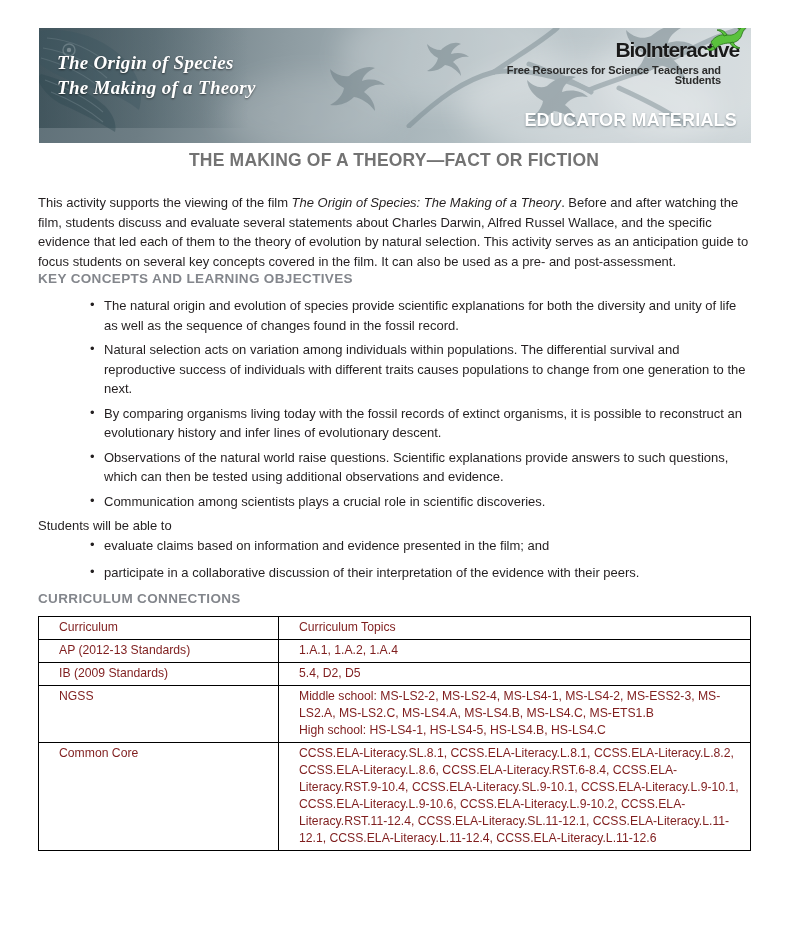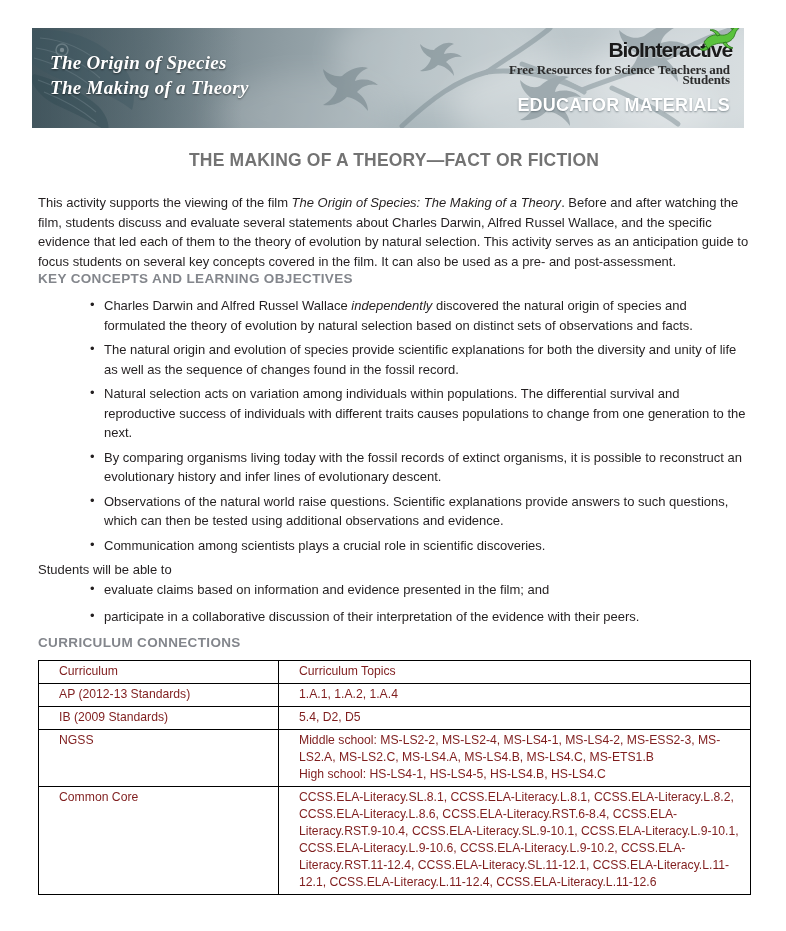--- a/index.html
+++ b/index.html
@@ -19,24 +19,24 @@
   .page {
     position: relative;
     width: 786px;
     height: 931px;
     box-sizing: border-box;
   }
 
   
   .banner {
     position: absolute;
-    left: 32px;
+    left: 39px;
     top: 28px;
     width: 712px;
-    height: 100px;
+    height: 115px;
     overflow: hidden;
     background: linear-gradient(100deg,
         #5f7078 0%,
         #6d7d84 16%,
         #8d9ba1 34%,
         #a8b5ba 52%,
         #b9c4c8 68%,
         #c3ccd0 82%,
         #cdd5d8 100%);
   }
@@ -111,28 +111,28 @@
     text-shadow: 0 1px 1px rgba(255,255,255,0.45);
   }
   .gecko {
     position: absolute;
     right: -12px;
     top: -12px;
     width: 44px;
     height: 30px;
   }
   .logo-tagline {
-    font-family: Liberation Serif, serif;
-    font-weight: bold;
-    font-size: 13px;
+    font-family: Liberation Sans, sans-serif;
+    font-weight: bold;
+    font-size: 11px;
     line-height: 10px;
     color: #2b2b2b;
     letter-spacing: -0.1px;
     margin-top: -1px;
-    margin-right: 2px;
+    margin-right: 18px;
   }
   .educator-materials {
     position: absolute;
     right: 14px;
     bottom: 12px;
     font-family: "Liberation Sans", sans-serif;
     font-weight: bold;
     font-size: 18px;
     letter-spacing: 0.2px;
     color: #ffffff;
@@ -298,21 +298,20 @@
   <div class="doc">
 
     <h1 class="doc-title">THE MAKING OF A THEORY—FACT OR FICTION</h1>
 
     <p class="body">
       <span>This activity supports the viewing of the film </span><em>The Origin of Species: The Making of a Theory</em><span>. Before and after watching the film, students discuss and evaluate several statements about Charles Darwin, Alfred Russel Wallace, and the specific evidence that led each of them to the theory of evolution by natural selection. This activity serves as an anticipation guide to focus students on several key concepts covered in the film. It can also be used as a pre- and post-assessment.</span>
     </p>
 
     <h2 class="section spaced">KEY CONCEPTS AND LEARNING OBJECTIVES</h2>
     <ul class="bullets">
-      <li><span>Charles Darwin and Alfred Russel Wallace </span><em>independently</em><span> discovered the natural origin of species and formulated the theory of evolution by natural selection based on distinct sets of observations and facts.</span></li>
       <li><span>The natural origin and evolution of species provide scientific explanations for both the diversity and unity of life as well as the sequence of changes found in the fossil record.</span></li>
       <li><span>Natural selection acts on variation among individuals within populations. The differential survival and reproductive success of individuals with different traits causes populations to change from one generation to the next.</span></li>
       <li><span>By comparing organisms living today with the fossil records of extinct organisms, it is possible to reconstruct an evolutionary history and infer lines of evolutionary descent.</span></li>
       <li><span>Observations of the natural world raise questions. Scientific explanations provide answers to such questions, which can then be tested using additional observations and evidence.</span></li>
       <li><span>Communication among scientists plays a crucial role in scientific discoveries.</span></li>
     </ul>
 
     <p class="body swbat">Students will be able to</p>
     <ul class="bullets tight">
       <li><span>evaluate claims based on information and evidence presented in the film; and</span></li>

